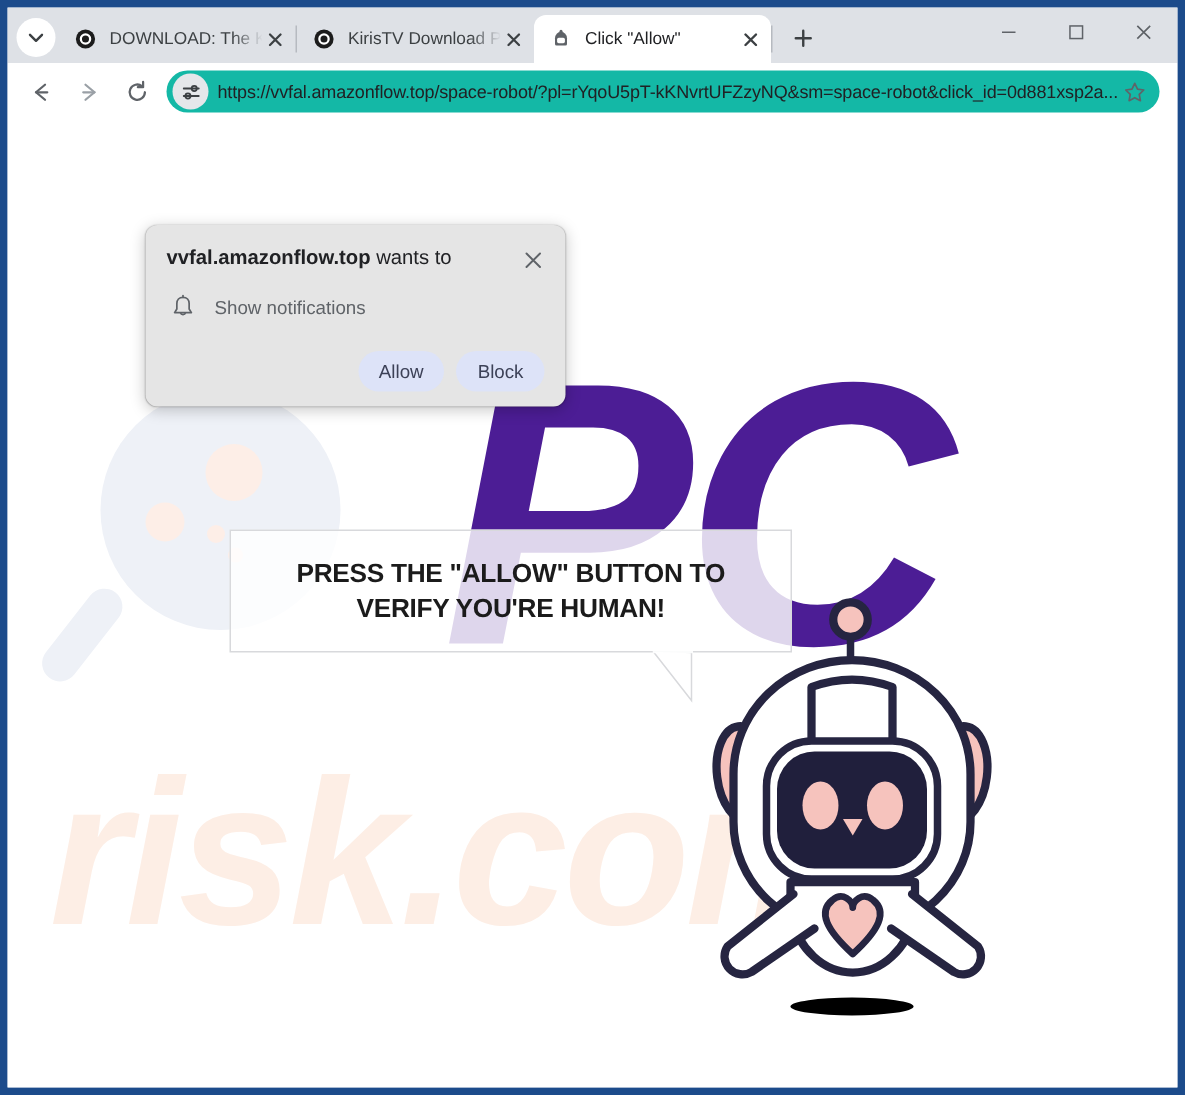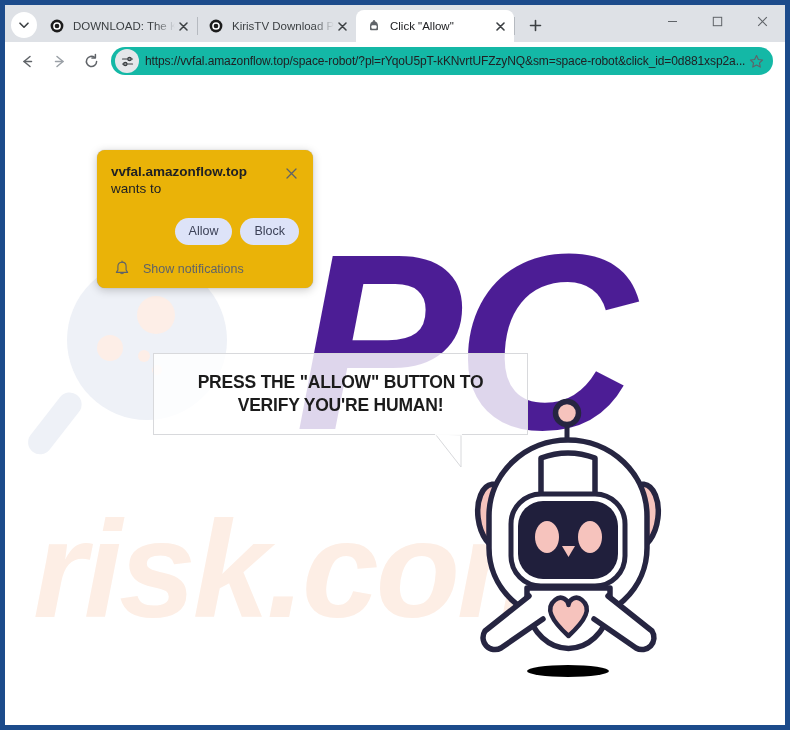--- a/index.html
+++ b/index.html
@@ -260,22 +260,22 @@
   }
 
   
   #robot { position: absolute; left: 466px; top: 318px; width: 200px; height: 290px; }
   #robot svg { display: block; }
 
   
   #permission-dialog {
     position: absolute;
     left: 92px; top: 70px;
-    width: 216px;
-    background: #eab308;
+    width: 280px;
+    background: #e5e5e5;
     border-radius: 8px;
     box-shadow: 0 2px 10px rgba(0,0,0,0.22), 0 0 1px rgba(0,0,0,0.3);
     padding: 14px 14px 10px 14px;
     z-index: 30;
   }
   #dialog-header {
     display: flex;
     align-items: flex-start;
     justify-content: space-between;
   }
@@ -515,30 +515,30 @@
         <div id="dialog-title">
           <b>vvfal.amazonflow.top</b><span> wants to</span>
         </div>
         <div id="dialog-close">
           <svg width="11" height="11" viewBox="0 0 11 11">
             <path d="M1 1 L10 10 M10 1 L1 10" stroke="#5f6368" stroke-width="1.3" stroke-linecap="round"></path>
           </svg>
         </div>
       </div>
 
-      <div id="dialog-actions">
-        <button class="dlg-btn">Allow</button>
-        <button class="dlg-btn">Block</button>
-      </div>
-
       <div id="dialog-permission-row">
         <svg id="bell-icon" viewBox="0 0 18 18">
           <path d="M9 2.2 C6.4 2.2 4.9 4.1 4.9 6.4 L4.9 10 L3.4 12.4 L14.6 12.4 L13.1 10 L13.1 6.4 C13.1 4.1 11.6 2.2 9 2.2 Z" fill="none" stroke="#5f6368" stroke-width="1.15" stroke-linejoin="round"></path>
           <path d="M9 1 L9 2.2" stroke="#5f6368" stroke-width="1.15" stroke-linecap="round"></path>
           <path d="M7.3 12.4 A1.75 1.75 0 0 0 10.7 12.4" fill="none" stroke="#5f6368" stroke-width="1.15"></path>
         </svg>
         <span id="permission-label">Show notifications</span>
       </div>
+
+      <div id="dialog-actions">
+        <button class="dlg-btn">Allow</button>
+        <button class="dlg-btn">Block</button>
+      </div>
     </div>
 
   </div>
 </div>
 </div>
 
 </body></html>

